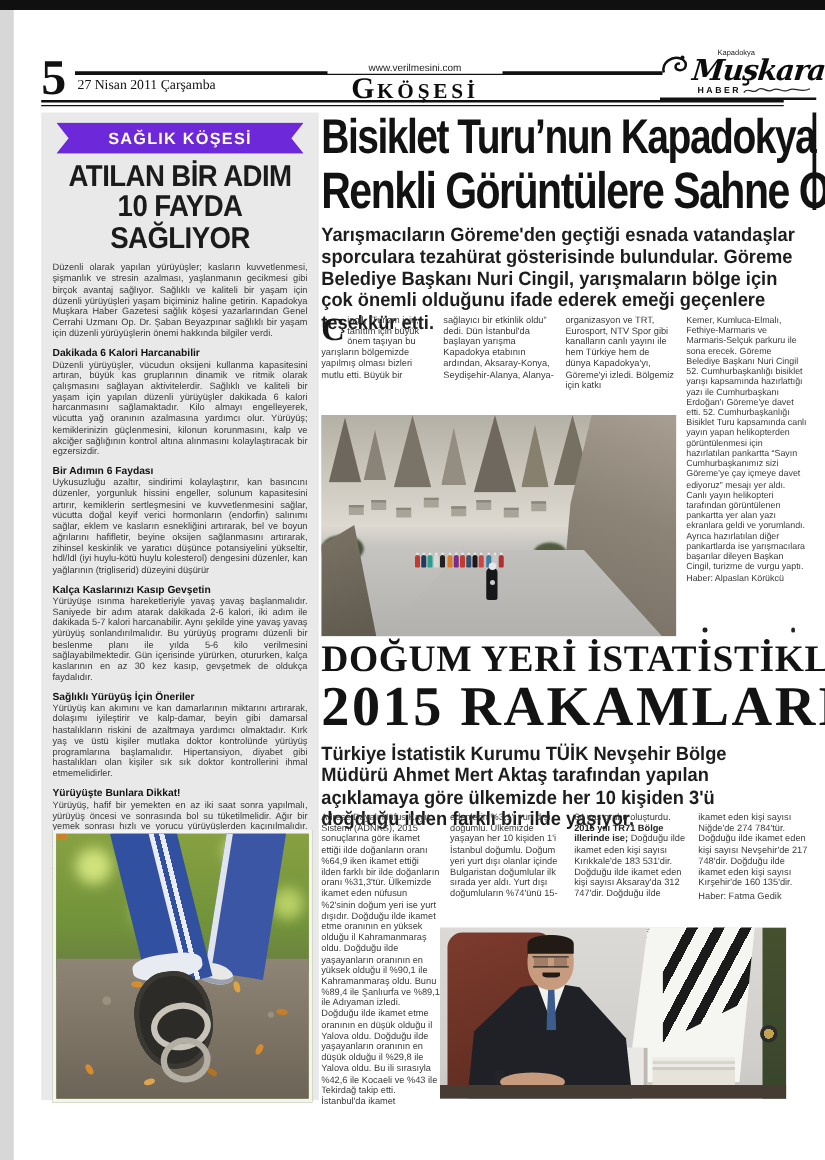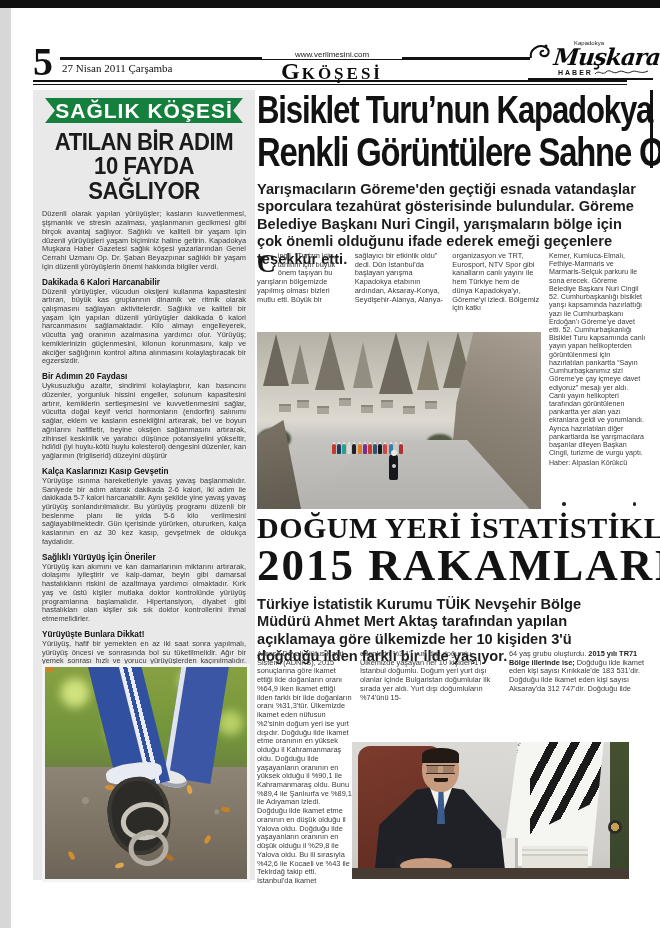--- a/index.html
+++ b/index.html
@@ -24,22 +24,22 @@
   .logo-region{position:absolute;left:46px;top:0;font-size:6px;color:#222;}
   .logo-name{position:absolute;left:26px;top:3px;font-family:"DejaVu Serif",serif;font-style:italic;font-weight:bold;
              font-size:23px;color:#0c0c0c;letter-spacing:-1px;transform:skewX(-6deg);}
   .logo-haber{position:absolute;left:30px;top:29px;font-size:7px;font-weight:bold;letter-spacing:2px;color:#111;}
   .logo-underline{position:absolute;left:0;top:38px;width:125px;height:1.5px;background:#111;}
   .logo-swirl{position:absolute;left:0;top:2px;}
   .logo-sign{position:absolute;left:66px;top:27px;}
 
   
   .health{left:33px;top:90px;width:222px;height:790px;background:#e9e9e9;box-sizing:border-box;padding:8px 9px;overflow:hidden;}
-  .banner{width:198px;height:25px;margin:0 auto;background:#15803d;color:#fff;display:flex;align-items:center;justify-content:center;
-          font-weight:bold;font-size:21px;letter-spacing:1px;
+  .banner{width:198px;height:25px;margin:0 auto;background:#6d28d9;color:#fff;display:flex;align-items:center;justify-content:center;
+          font-weight:bold;font-size:13px;letter-spacing:1px;
           clip-path:polygon(0 0,100% 0,95% 50%,100% 100%,0 100%,5% 50%);}
   .h-head{margin-top:7px;text-align:center;font-weight:800;font-size:24px;line-height:1.02;color:#1b1b1b;
           transform:scaleX(.92);letter-spacing:-.5px;}
   .h-body{margin-top:7px;font-size:7.4px;line-height:1.18;text-align:justify;color:#3a3a3a;}
   .h-sec-head{margin-top:6px;font-size:8.2px;font-weight:bold;color:#121212;}
   .h-sec-body{margin-top:1px;font-size:7.4px;line-height:1.18;text-align:justify;color:#3a3a3a;}
 
   
   .walk-photo{position:absolute;left:42px;bottom:46px;width:202px;height:212px;border:3px solid #f4f4f4;overflow:hidden;background:#7d8d46;}
   .wp-green{position:absolute;left:-10px;top:-10px;width:222px;height:120px;filter:blur(5px);
@@ -199,21 +199,21 @@
   <div class="abs health">
     <div class="banner">SAĞLIK KÖŞESİ</div>
     <div class="h-head">
       <div>ATILAN BİR ADIM</div>
       <div>10 FAYDA SAĞLIYOR</div>
     </div>
     <div class="h-body">Düzenli olarak yapılan yürüyüşler; kasların kuvvetlenmesi, şişmanlık ve stresin azalması, yaşlanmanın gecikmesi gibi birçok avantaj sağlıyor. Sağlıklı ve kaliteli bir yaşam için düzenli yürüyüşleri yaşam biçiminiz haline getirin. Kapadokya Muşkara Haber Gazetesi sağlık köşesi yazarlarından Genel Cerrahi Uzmanı Op. Dr. Şaban Beyazpınar sağlıklı bir yaşam için düzenli yürüyüşlerin önemi hakkında bilgiler verdi.</div>
 
     <div class="h-sec-head">Dakikada 6 Kalori Harcanabilir</div>
     <div class="h-sec-body">Düzenli yürüyüşler, vücudun oksijeni kullanma kapasitesini artıran, büyük kas gruplarının dinamik ve ritmik olarak çalışmasını sağlayan aktivitelerdir. Sağlıklı ve kaliteli bir yaşam için yapılan düzenli yürüyüşler dakikada 6 kalori harcanmasını sağlamaktadır. Kilo almayı engelleyerek, vücutta yağ oranının azalmasına yardımcı olur. Yürüyüş; kemiklerinizin güçlenmesini, kilonun korunmasını, kalp ve akciğer sağlığının kontrol altına alınmasını kolaylaştıracak bir egzersizdir.</div>
-    <div class="h-sec-head">Bir Adımın 20 Faydası</div>
+    <div class="h-sec-head">Bir Adımın 6 Faydası</div>
     <div class="h-sec-body">Uykusuzluğu azaltır, sindirimi kolaylaştırır, kan basıncını düzenler, yorgunluk hissini engeller, solunum kapasitesini artırır, kemiklerin sertleşmesini ve kuvvetlenmesini sağlar, vücutta doğal keyif verici hormonların (endorfin) salınımı sağlar, eklem ve kasların esnekliğini artırarak, bel ve boyun ağrılarını hafifletir, beyine oksijen sağlanmasını artırarak, zihinsel keskinlik ve yaratıcı düşünce potansiyelini yükseltir, hdl/ldl (iyi huylu-kötü huylu kolesterol) dengesini düzenler, kan yağlarının (trigliserid) düzeyini düşürür</div>
     <div class="h-sec-head">Kalça Kaslarınızı Kasıp Gevşetin</div>
     <div class="h-sec-body">Yürüyüşe ısınma hareketleriyle yavaş yavaş başlanmalıdır. Saniyede bir adım atarak dakikada 2-6 kalori, iki adım ile dakikada 5-7 kalori harcanabilir. Aynı şekilde yine yavaş yavaş yürüyüş sonlandırılmalıdır. Bu yürüyüş programı düzenli bir beslenme planı ile yılda 5-6 kilo verilmesini sağlayabilmektedir. Gün içerisinde yürürken, otururken, kalça kaslarının en az 30 kez kasıp, gevşetmek de oldukça faydalıdır.</div>
     <div class="h-sec-head">Sağlıklı Yürüyüş İçin Öneriler</div>
     <div class="h-sec-body">Yürüyüş kan akımını ve kan damarlarının miktarını artırarak, dolaşımı iyileştirir ve kalp-damar, beyin gibi damarsal hastalıkların riskini de azaltmaya yardımcı olmaktadır. Kırk yaş ve üstü kişiler mutlaka doktor kontrolünde yürüyüş programlarına başlamalıdır. Hipertansiyon, diyabet gibi hastalıkları olan kişiler sık sık doktor kontrollerini ihmal etmemelidirler.</div>
     <div class="h-sec-head">Yürüyüşte Bunlara Dikkat!</div>
     <div class="h-sec-body">Yürüyüş, hafif bir yemekten en az iki saat sonra yapılmalı, yürüyüş öncesi ve sonrasında bol su tüketilmelidir. Ağır bir yemek sonrası hızlı ve yorucu yürüyüşlerden kaçınılmalıdır. Yürüyüşler için ince tabanlı ve makosen ayakkabılar doğru tercihtir. Eğer yürüyüşler açık alanda yapılacaksa sabah erken saatler seçilmelidir. Çok sıcak havalarda yürüyüş yapmak ve yürüyüş sırasında herhangi bir sıkıntı hissedildiğinde yine de yürüyüşe devam etmek doğru değildir. Yine kilo vermek amacıyla yürüyüş yaparken vücuda naylon, muşamba ve benzeri maddelerin sarılmasının bir faydası yoktur.</div>
   </div>
 
   <div class="abs walk-photo">
@@ -307,20 +307,24 @@
   <div class="abs stats-h1">DOĞUM YERİ İSTATİSTİKLERİ</div>
   <div class="abs stats-h2">2015 RAKAMLARI</div>
   <div class="abs stats-sub">Türkiye İstatistik Kurumu TÜİK Nevşehir Bölge Müdürü Ahmet Mert Aktaş tarafından yapılan açıklamaya göre ülkemizde her 10 kişiden 3'ü doğduğu ilden farklı bir ilde yaşıyor.</div>
 
   <div class="abs stats-col1">Adrese Dayalı Nüfus Kayıt Sistemi (ADNKS), 2015 sonuçlarına göre ikamet ettiği ilde doğanların oranı %64,9 iken ikamet ettiği ilden farklı bir ilde doğanların oranı %31,3'tür. Ülkemizde ikamet eden nüfusun %2'sinin doğum yeri ise yurt dışıdır. Doğduğu ilde ikamet etme oranının en yüksek olduğu il Kahramanmaraş oldu. Doğduğu ilde yaşayanların oranının en yüksek olduğu il %90,1 ile Kahramanmaraş oldu. Bunu %89,4 ile Şanlıurfa ve %89,1 ile Adıyaman izledi. Doğduğu ilde ikamet etme oranının en düşük olduğu il Yalova oldu. Doğduğu ilde yaşayanların oranının en düşük olduğu il %29,8 ile Yalova oldu. Bu ili sırasıyla %42,6 ile Kocaeli ve %43 ile Tekirdağ takip etti. İstanbul'da ikamet</div>
   <div class="abs stats-cols">
     <div class="stats-col">edenlerin %3,1'i yurt dışı doğumlu. Ülkemizde yaşayan her 10 kişiden 1'i İstanbul doğumlu. Doğum yeri yurt dışı olanlar içinde Bulgaristan doğumlular ilk sırada yer aldı. Yurt dışı doğumluların %74'ünü 15-</div>
     <div class="stats-col">
       <span>64 yaş grubu oluşturdu. </span><span class="bold-inline">2015 yılı TR71 Bölge illerinde ise;</span><span> Doğduğu ilde ikamet eden kişi sayısı Kırıkkale'de 183 531'dir. Doğduğu ilde ikamet eden kişi sayısı Aksaray'da 312 747'dir. Doğduğu ilde</span>
     </div>
+    <div class="stats-col">
+      <span>ikamet eden kişi sayısı Niğde'de 274 784'tür. Doğduğu ilde ikamet eden kişi sayısı Nevşehir'de 217 748'dir. Doğduğu ilde ikamet eden kişi sayısı Kırşehir'de 160 135'dir.</span>
+      <span class="byline">Haber: Fatma Gedik</span>
+    </div>
   </div>
 
   <div class="abs tuik-photo">
     <div class="tk-plant"></div>
     <div class="tk-emblem"></div>
     <div class="tk-flag">
       <div class="tk-stripes"></div>
       <div class="tk-flagtext">İSTATİSTİK KURUMU</div>
     </div>
     <div class="tk-chair"></div>

